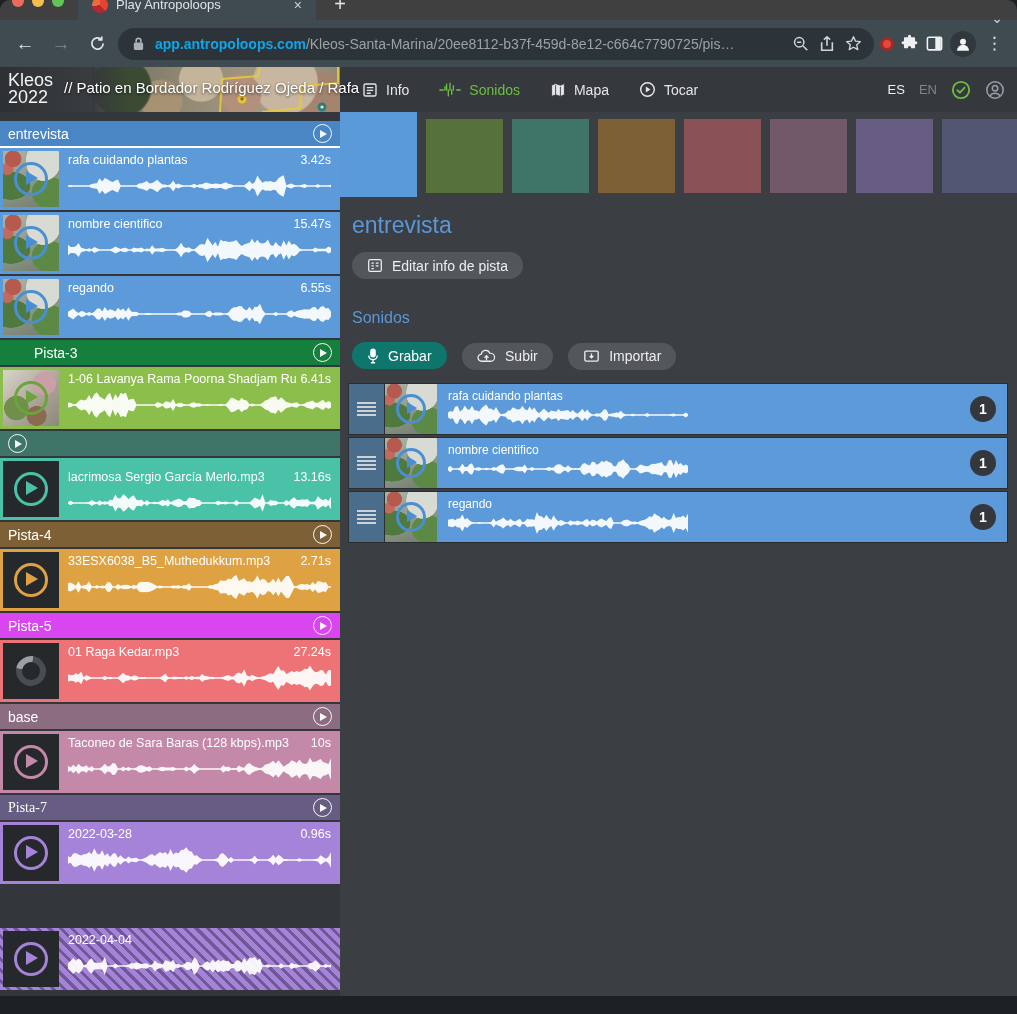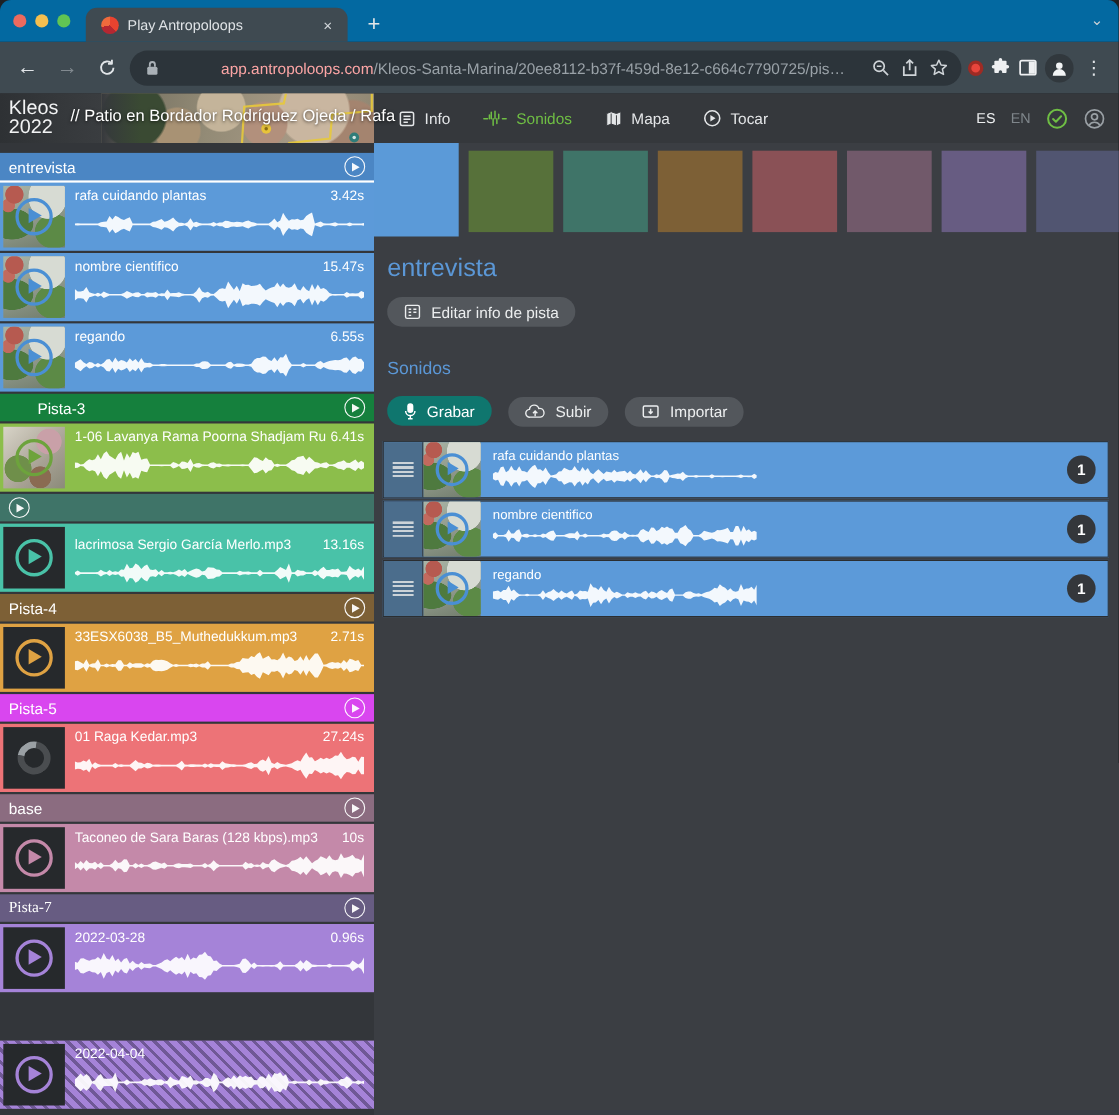--- a/index.html
+++ b/index.html
@@ -1,20 +1,20 @@
 <!DOCTYPE html>
 <html><head>
 <meta charset="utf-8">
 <style>
   * { margin:0; padding:0; box-sizing:border-box; }
   html,body { width:1017px; height:1014px; overflow:hidden; background:#1e2124;
               font-family:"Liberation Sans", sans-serif; }
 
   
-  .tabstrip { height:38px; background:#0369a1; display:flex; align-items:flex-end;
+  .tabstrip { height:20px; background:#404040; display:flex; align-items:flex-end;
               border-radius:10px 10px 0 0; position:relative; }
   .traffic { display:flex; gap:8px; align-items:center; height:38px; padding:0 14px 0 12px; }
   .traffic span { width:12px; height:12px; border-radius:50%; display:block; }
   .dot-close { background:#ec6a5e; } .dot-min { background:#f5bf4f; } .dot-max { background:#61c454; }
   .tab { width:238px; height:31px; background:#3f4a51; border-radius:10px 10px 0 0;
          display:flex; align-items:center; gap:8px; padding:0 10px 0 14px; color:#dfe3e6; font-size:13px; }
   .favicon { width:16px; height:16px; border-radius:50%;
              background:conic-gradient(#e8432f 0 38%, #b52731 38% 72%, #ef6a3c 72% 100%); flex:none; }
   .tab-title { flex:1; white-space:nowrap; overflow:hidden; }
   .tab-close { font-size:14px; color:#cfd4d8; padding:0 4px; cursor:default; }
@@ -22,21 +22,21 @@
             display:flex; align-items:center; justify-content:center; }
   .strip-chevron { position:absolute; right:14px; top:10px; color:#cdd2d6; font-size:14px; }
 
   .toolbar { height:47px; background:#3f4a51; display:flex; align-items:center; gap:6px; padding:0 10px; }
   .navbtn { width:30px; height:30px; display:flex; align-items:center; justify-content:center;
             color:#e1e5e8; font-size:19px; }
   .navbtn.disabled { color:#828a90; }
   .omnibox { flex:1; height:32px; background:#2c343a; border-radius:16px; display:flex;
              align-items:center; gap:10px; padding:0 12px 0 14px; }
   .url { flex:1; font-size:14px; color:#9aa2a8; white-space:nowrap; overflow:hidden; }
-  .url b { color:#fca5a5; font-weight:400;margin-left:46px; }
+  .url b { color:#0ea5e9; font-weight:700; }
   .obicon { flex:none; display:flex; align-items:center; }
   .rec-dot { width:14px; height:14px; border-radius:50%; background:#e8453c; border:3px solid #9e2b24; }
   .avatar { width:26px; height:26px; border-radius:50%; background:#31383d; display:flex;
             align-items:center; justify-content:center; }
   .menu-dots { color:#e1e5e8; font-size:17px; padding:0 4px; }
 
   
   .app-header { height:45px; background:#35383c; display:flex; align-items:stretch; color:#e8eaec; }
   .head-left { width:340px; position:relative; display:flex; flex:none; }
   .kleos { width:92px; padding:5px 0 0 8px; font-size:18px; line-height:17px; color:#f2f3f4;

